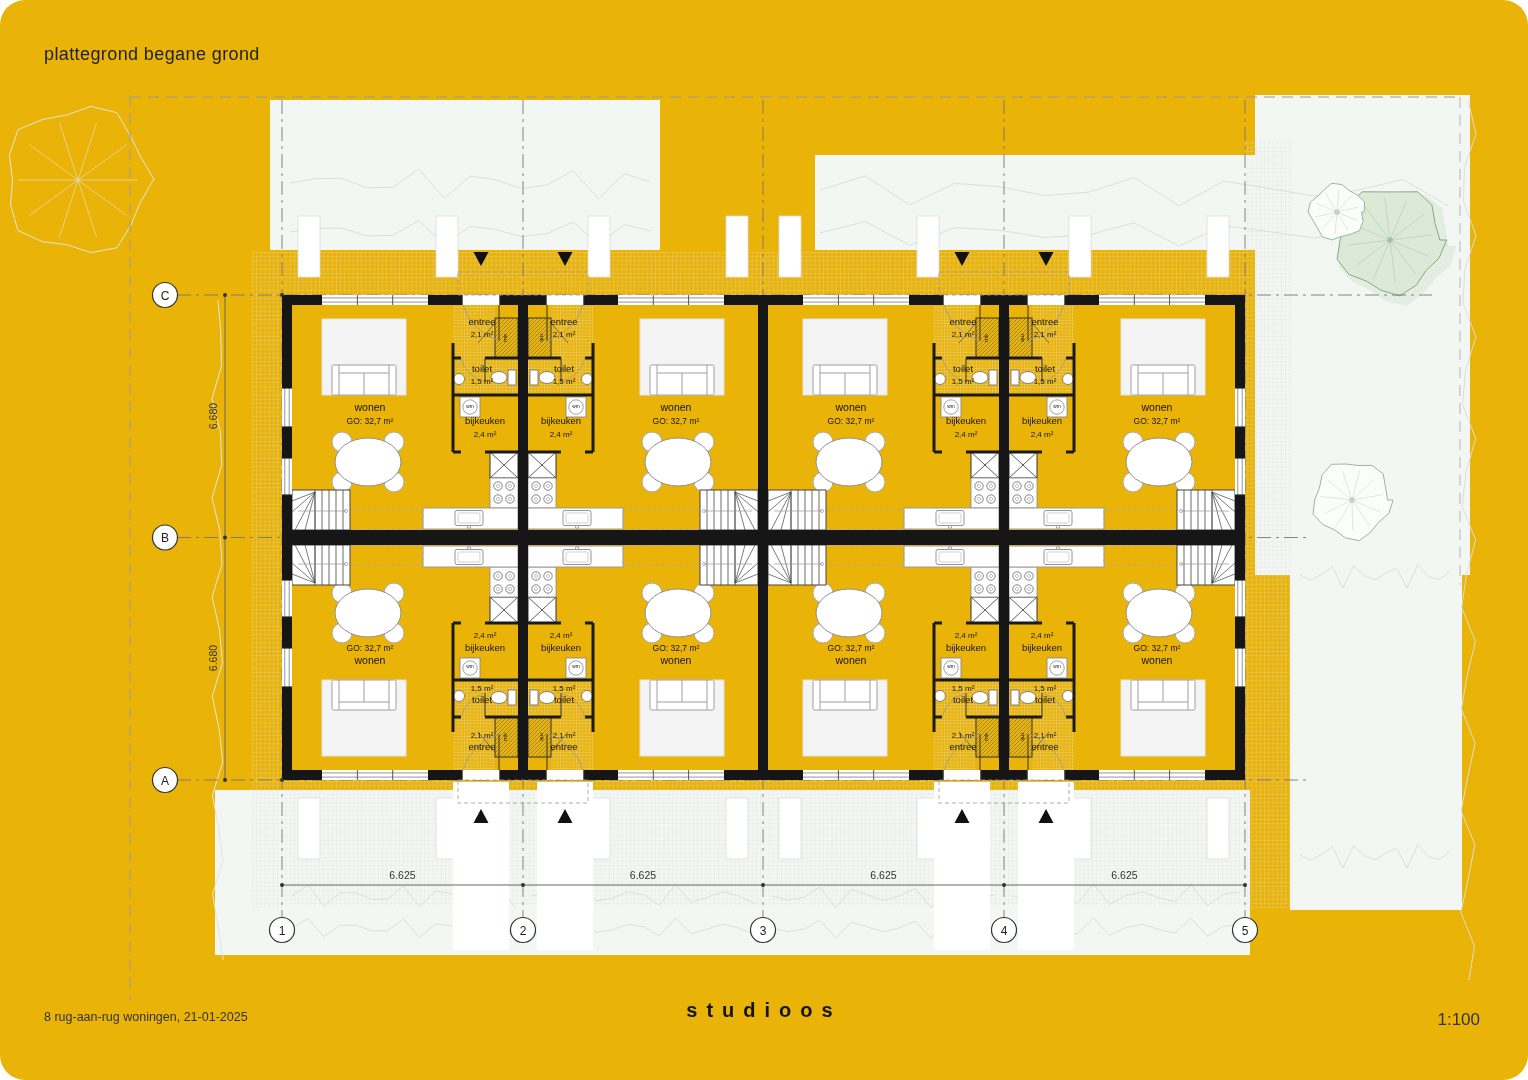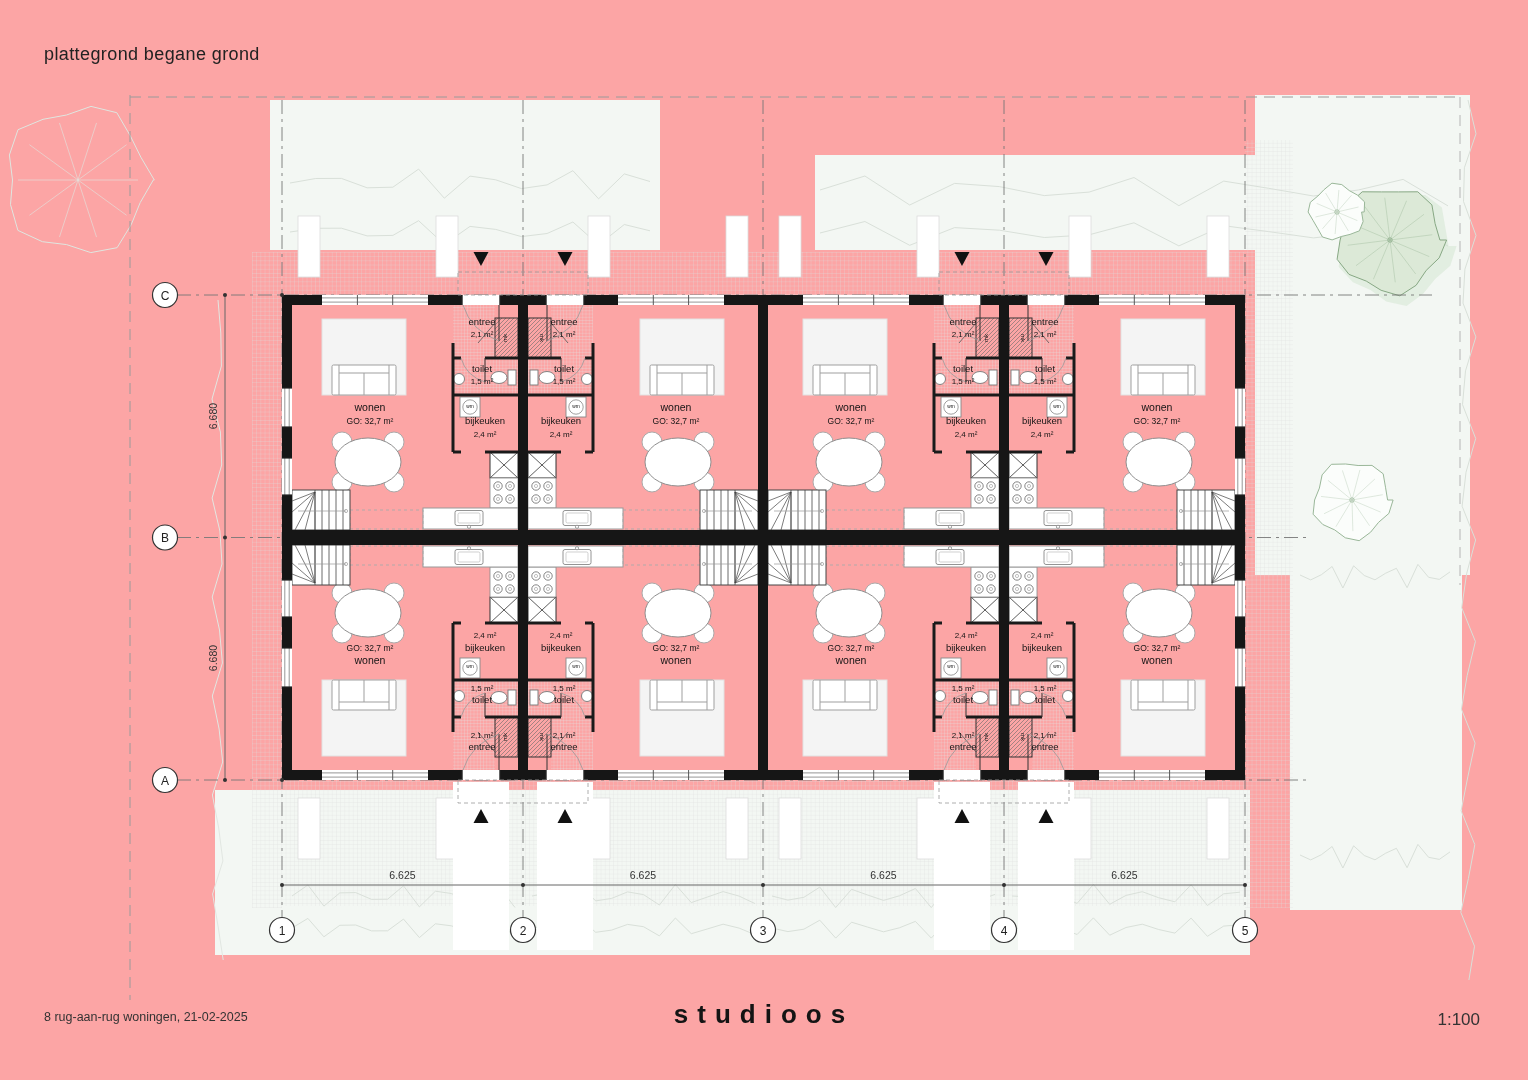--- a/index.html
+++ b/index.html
@@ -1,22 +1,22 @@
 <!DOCTYPE html>
 <html><head>
 <meta charset="utf-8">
 <style>
   html,body{margin:0;padding:0;background:#fff;}
-  .page{position:relative;width:1528px;height:1080px;background:#fca5a5;overflow:hidden;
-        font-family:"Liberation Sans", sans-serif;color:#1a1a1a;}
+  .page{position:relative;width:1528px;height:1080px;background:#eab308;overflow:hidden;
+        font-family:"Liberation Sans", sans-serif;color:#1a1a1a;border-radius:25px;}
   .title{position:absolute;left:44px;top:44px;font-size:18px;letter-spacing:.4px;color:#222;}
   .plan-svg{position:absolute;left:0;top:0;}
   .footer-left{position:absolute;left:44px;top:1010px;font-size:12.5px;color:#333;}
   .footer-logo{position:absolute;left:0;top:999px;width:100%;text-align:center;
-               font-size:26px;font-weight:600;letter-spacing:9px;color:#141414;}
+               font-size:20px;font-weight:600;letter-spacing:9px;color:#141414;}
   .footer-scale{position:absolute;right:48px;top:1010px;font-size:17px;color:#333;}
   text{font-family:"Liberation Sans", sans-serif;}
 </style>
 </head>
 <body>
 
 <div class="page">
 
   <div class="title">plattegrond begane grond</div>
 
@@ -913,16 +913,16 @@
       <text x="165" y="542">B</text>
       <text x="165" y="784.5">A</text>
       <text x="282" y="934.5">1</text>
       <text x="523" y="934.5">2</text>
       <text x="763" y="934.5">3</text>
       <text x="1004" y="934.5">4</text>
       <text x="1245" y="934.5">5</text>
     </g>
   </svg>
 
-  <div class="footer-left">8 rug-aan-rug woningen, 21-02-2025</div>
+  <div class="footer-left">8 rug-aan-rug woningen, 21-01-2025</div>
   <div class="footer-logo">studioos</div>
   <div class="footer-scale">1:100</div>
 </div>
 
 </body></html>

